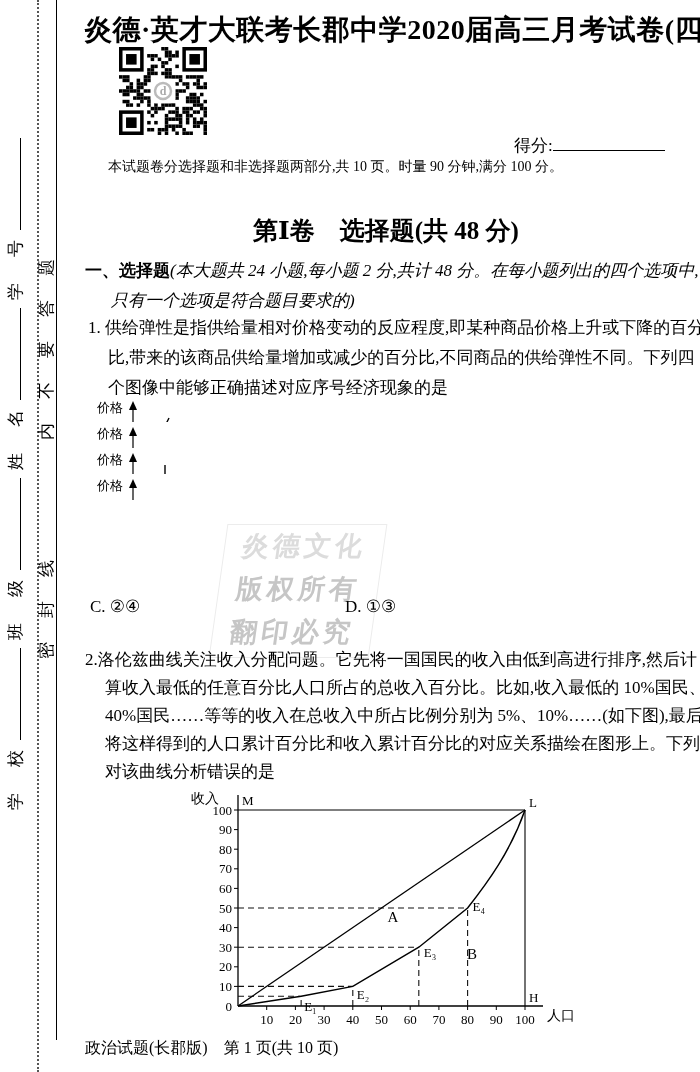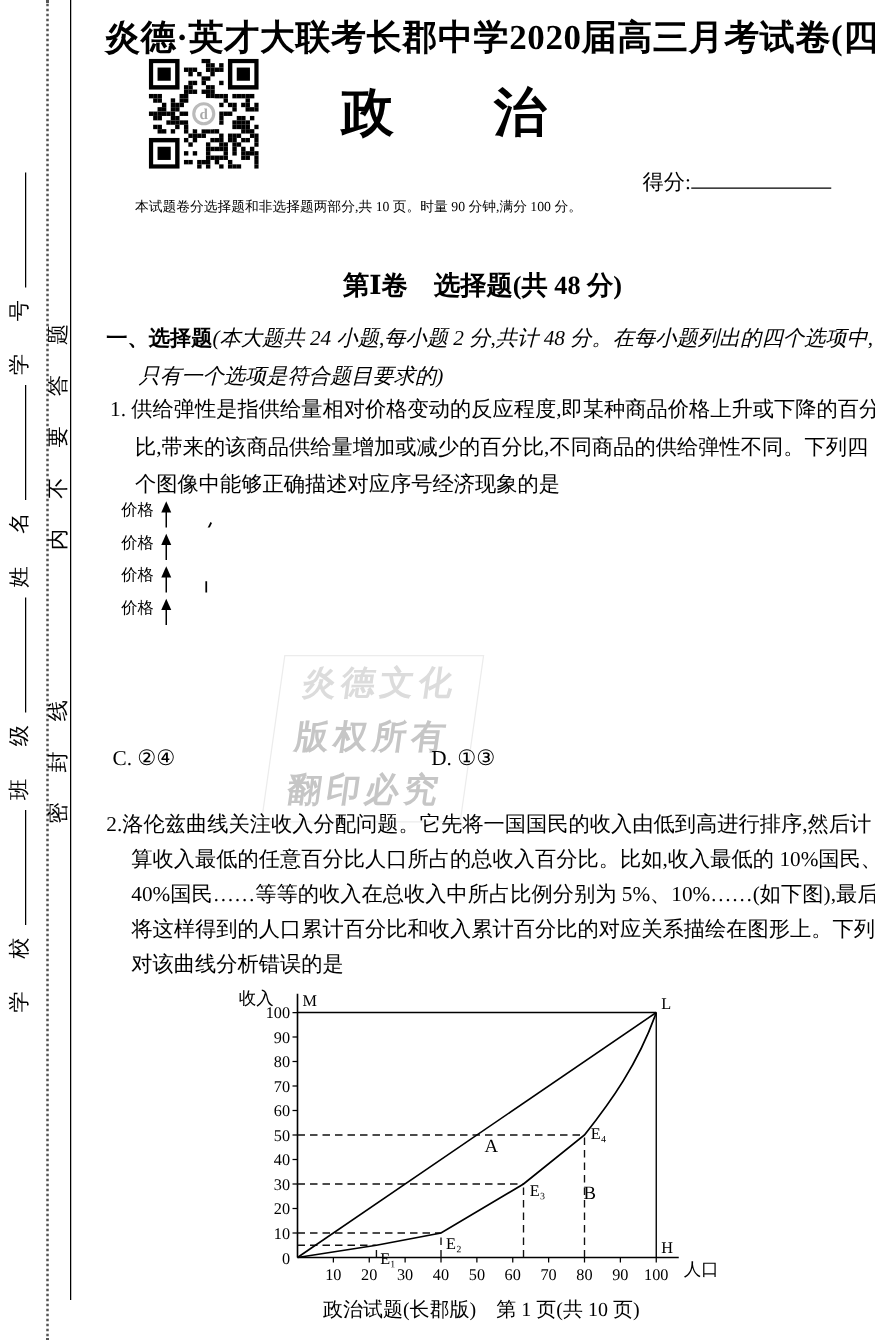--- a/index.html
+++ b/index.html
@@ -22,32 +22,32 @@
   .wm-line{font-size:27px;color:#c6c6c6;line-height:43px;letter-spacing:4px;font-weight:bold;}
   .wm1{color:#dcdcdc;}
 
   .layer{position:absolute;z-index:1;}
 
   .header-title{left:84px;top:11px;width:606px;font-size:28px;font-weight:bold;letter-spacing:0.5px;white-space:nowrap;}
   .qr{left:119px;top:47px;}
   .subject{left:273px;top:62px;font-size:42px;font-weight:bold;letter-spacing:80px;white-space:nowrap;}
   .score{left:514px;top:134px;font-size:17px;font-weight:normal;}
   .score-line{display:inline-block;width:112px;border-bottom:1px solid #000;height:15px;}
-  .intro{left:108px;top:158px;width:580px;font-size:11px;}
-  .section-heading{left:85px;top:214px;width:602px;text-align:center;font-size:21px;font-weight:bold;}
+  .intro{left:108px;top:158px;width:580px;font-size:14px;}
+  .section-heading{left:85px;top:214px;width:602px;text-align:center;font-size:25px;font-weight:bold;}
   .instruction{left:85px;top:256px;width:604px;font-size:17px;line-height:30px;padding-left:26px;text-indent:-26px;}
   .kai{font-style:italic;}
   .q-block{font-size:17px;padding-left:20px;text-indent:-20px;}
   .q1{left:88px;top:313px;width:600px;line-height:30px;}
   .mini-charts{left:95px;top:398px;width:520px;height:102px;display:flex;gap:2px;flex-direction:column;}
   .statements{left:90px;top:500px;width:598px;font-size:17px;line-height:30px;}
   .options{left:90px;top:592px;width:600px;display:grid;grid-template-columns:255px 255px;font-size:17px;line-height:30px;}
   .q2{left:85px;top:646px;width:606px;line-height:28px;}
   .lorenz{left:185px;top:790px;width:420px;height:252px;}
-  .footer{left:85px;top:1038px;width:600px;text-align:center;font-size:16px;}
+  .footer{left:85px;top:1038px;width:600px;text-align:left;font-size:16px;}
   svg text{font-family:"Liberation Serif","DejaVu Serif",serif;}
 </style>
 </head>
 <body>
 
 <div class="page">
 
   <div class="watermark">
     <div class="wm-line wm1">炎德文化</div>
     <div class="wm-line">版权所有</div>
@@ -262,21 +262,20 @@
       <rect x="66.88" y="3.52" width="17.6" height="17.6" fill="#fff"></rect>
       <rect x="70.4" y="7.04" width="10.56" height="10.56" fill="#000"></rect>
       <rect x="0" y="63.36" width="24.64" height="24.64" fill="#000"></rect>
       <rect x="3.52" y="66.88" width="17.6" height="17.6" fill="#fff"></rect>
       <rect x="7.04" y="70.4" width="10.56" height="10.56" fill="#000"></rect>
       <rect x="31.68" y="31.68" width="24.64" height="24.64" rx="5" fill="#fff"></rect>
       <circle cx="44" cy="44" r="8" fill="none" stroke="#bbb" stroke-width="2.5"></circle>
       <text x="44" y="48" font-size="12" text-anchor="middle" fill="#aaa" font-family="&quot;DejaVu Sans&quot;,sans-serif" font-weight="bold">d</text>
     </svg>
 
-  <div class="layer subject">政治</div>
 
   <div class="layer score">
     <span>得分:</span><span class="score-line"></span>
   </div>
 
   <div class="layer intro">本试题卷分选择题和非选择题两部分,共 10 页。时量 90 分钟,满分 100 分。</div>
 
   <div class="layer section-heading">第Ⅰ卷　选择题(共 48 分)</div>
 
   <div class="layer instruction">

